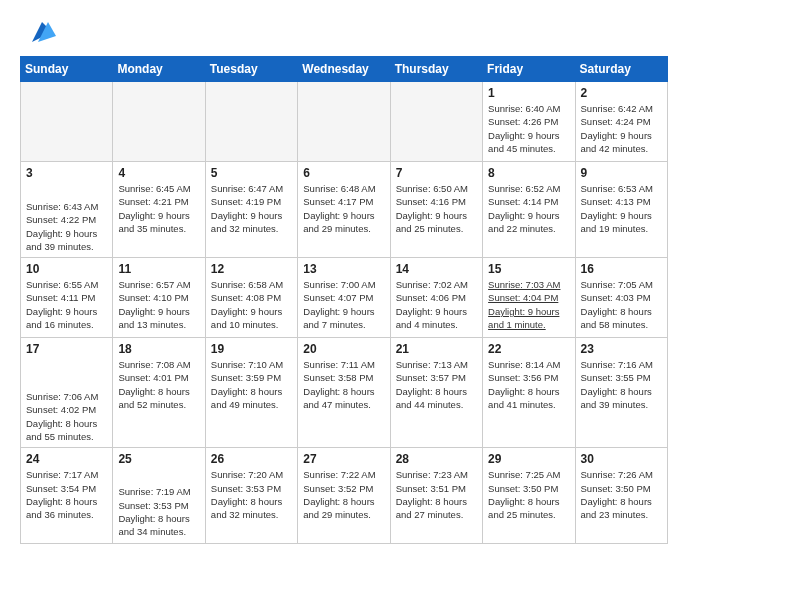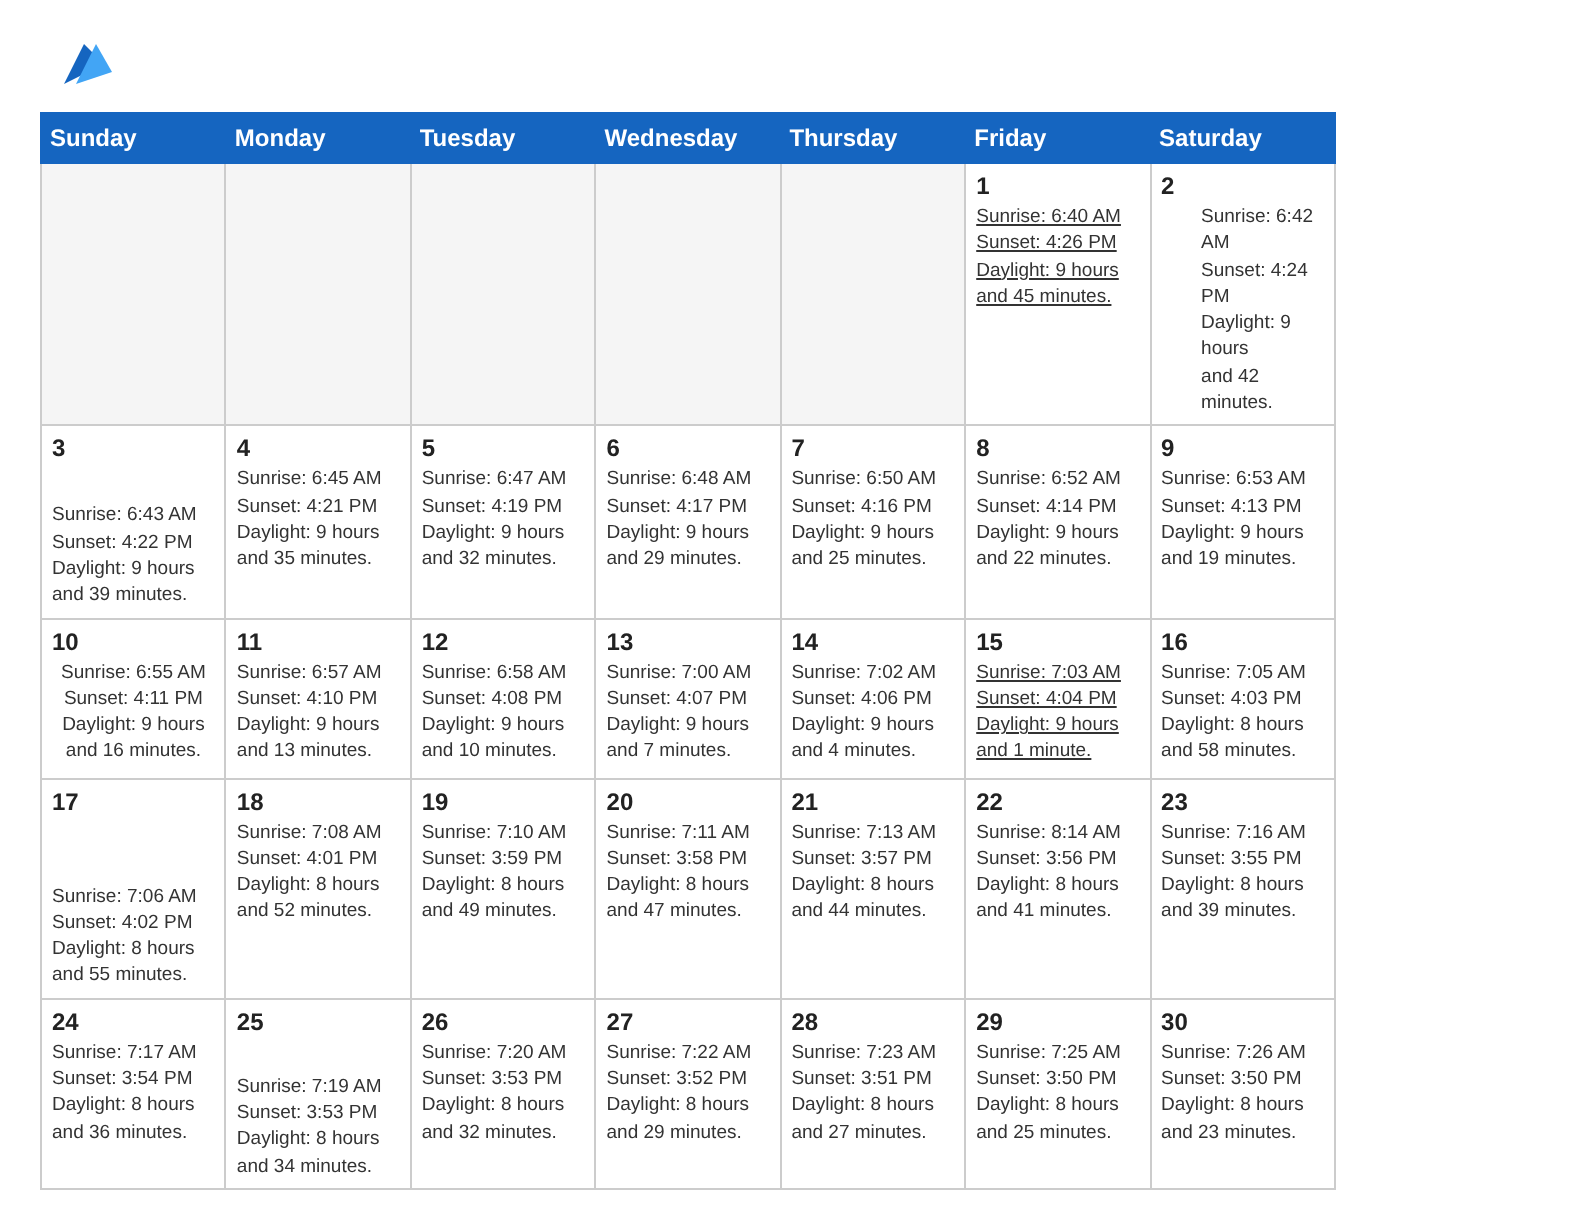--- a/index.html
+++ b/index.html
@@ -131,28 +131,28 @@
     </thead>
     <tbody id="calendar-body">
     <tr>
           <td class="empty"></td>
           <td class="empty"></td>
           <td class="empty"></td>
           <td class="empty"></td>
           <td class="empty"></td>
           <td>
             <span class="day-num">1</span>
-            <div class="day-info" style="white-space: pre-line; text-decoration: underline;">Sunrise: 6:40 AM
+            <div class="day-info" style="white-space: pre-line;">Sunrise: 6:40 AM
 Sunset: 4:26 PM
 Daylight: 9 hours
 and 45 minutes.</div>
           </td>
           <td>
             <span class="day-num">2</span>
-            <div class="day-info" style="white-space: pre-line; margin-left: 20px;">Sunrise: 6:42 AM
+            <div class="day-info" style="white-space: pre-line;">Sunrise: 6:42 AM
 Sunset: 4:24 PM
 Daylight: 9 hours
 and 42 minutes.</div>
           </td>
         </tr>
         <tr>
           <td>
             <span class="day-num">3</span>
             <div class="day-info" style="white-space: pre-line; margin-top: 20px;">Sunrise: 6:43 AM
 Sunset: 4:22 PM
@@ -198,21 +198,21 @@
             <span class="day-num">9</span>
             <div class="day-info" style="white-space: pre-line;">Sunrise: 6:53 AM
 Sunset: 4:13 PM
 Daylight: 9 hours
 and 19 minutes.</div>
           </td>
         </tr>
         <tr>
           <td>
             <span class="day-num">10</span>
-            <div class="day-info" style="white-space: pre-line; text-align: center;">Sunrise: 6:55 AM
+            <div class="day-info" style="white-space: pre-line;">Sunrise: 6:55 AM
 Sunset: 4:11 PM
 Daylight: 9 hours
 and 16 minutes.</div>
           </td>
           <td>
             <span class="day-num">11</span>
             <div class="day-info" style="white-space: pre-line;">Sunrise: 6:57 AM
 Sunset: 4:10 PM
 Daylight: 9 hours
 and 13 minutes.</div>

